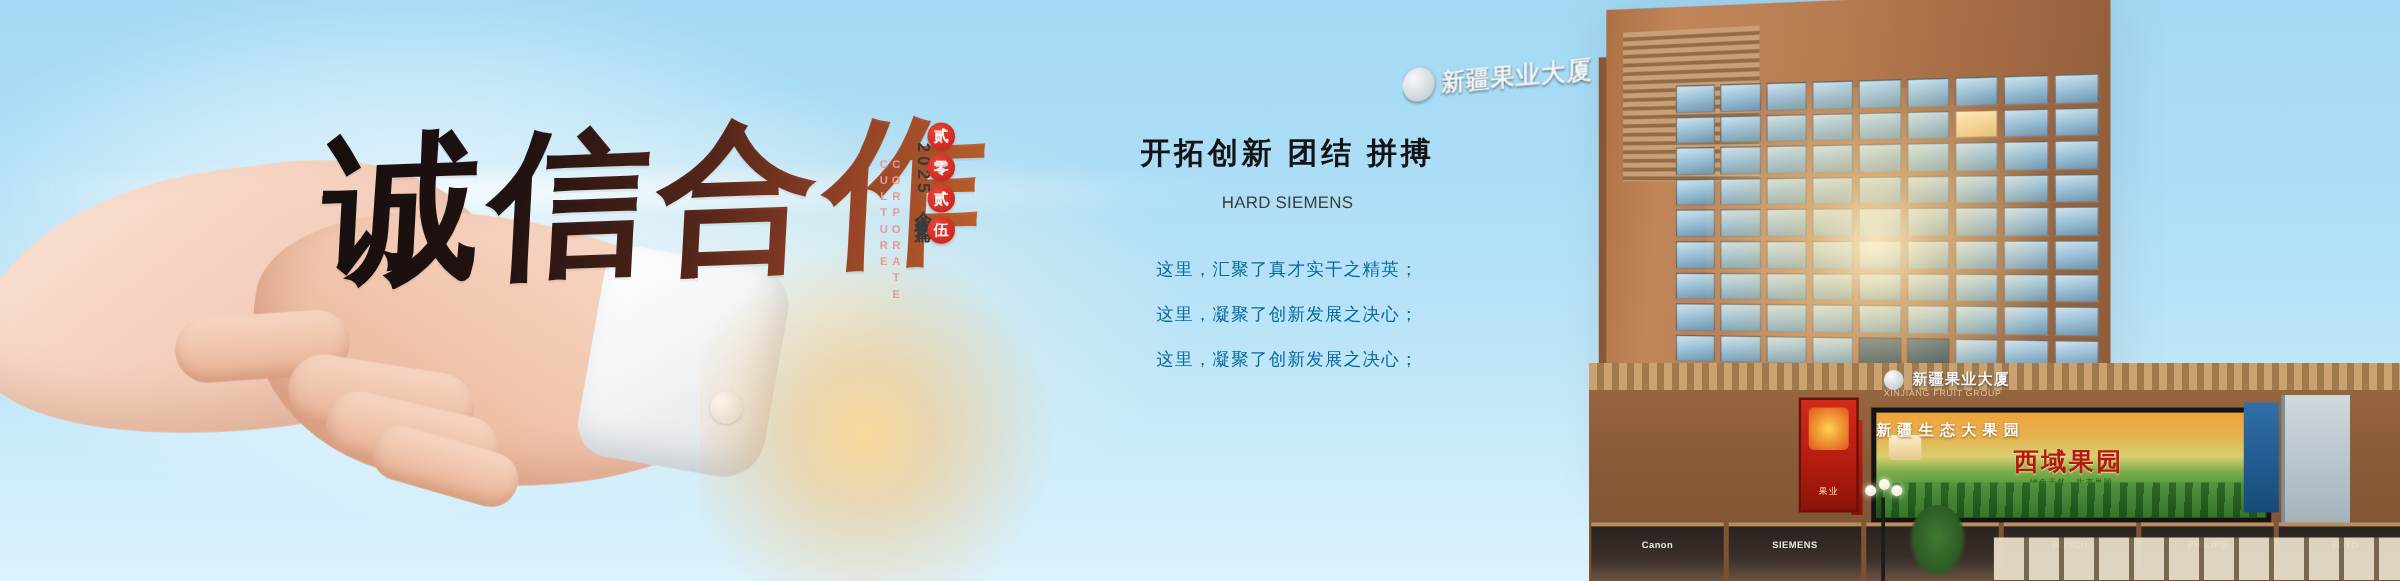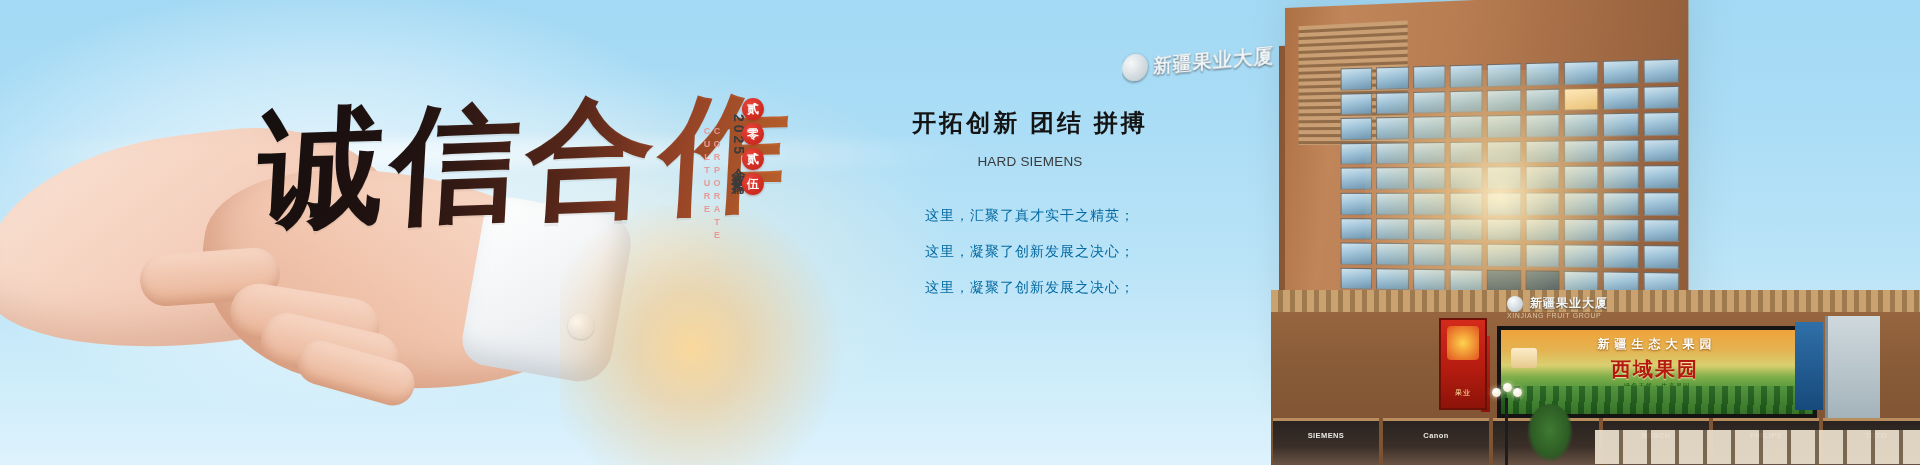--- a/index.html
+++ b/index.html
@@ -194,21 +194,21 @@
     background:radial-gradient(circle at 36% 30%,#fafcfd,#b2c0c6);
   }
   .mall-sub{position:absolute;left:472px;top:312px;color:#d9c6a5;font-size:7px;letter-spacing:.6px;white-space:nowrap;}
 
   .billboard{
     position:absolute;left:462px;top:326px;width:320px;height:92px;
     background:linear-gradient(180deg,#f0a33a 0%,#e4b351 24%,#d9cf70 42%,#7fae4a 56%,#3f8a35 78%,#2d6f2a 100%);
     border:4px solid #141414;box-sizing:border-box;overflow:hidden;
   }
   .bb-title{
-    position:absolute;top:6px;left:0;right:0;text-align:center;
+    position:absolute;top:6px;left:0;right:0;
     color:#fff;font-size:12px;font-weight:700;letter-spacing:5px;
     text-shadow:0 1px 2px rgba(120,60,0,.8);
   }
   .bb-brand{
     position:absolute;top:26px;left:0;right:4px;text-align:center;
     font-family:"DejaVu Serif","Liberation Serif",serif;
     color:#b3190f;font-size:20px;font-weight:700;letter-spacing:2px;
     text-shadow:0 1px 1px rgba(255,230,180,.9);
   }
   .bb-sub{
@@ -470,24 +470,24 @@
       <div class="bb-sub">绿色天然 · 生态果园</div>
       <div class="bb-sub2">每一颗果实都来自天山脚下的生态果园</div>
       <div class="bb-rows"></div>
     </div>
 
     <div class="sideposter"></div>
     <div class="sidebuild"></div>
 
     <div class="shops">
       <div class="shop">
-          <span>SIEMENS</span>
+          <span>Canon</span>
         </div>
       <div class="shop">
-          <span>Canon</span>
+          <span>SIEMENS</span>
         </div>
       <div class="shop">
           <span>OSRAM</span>
         </div>
       <div class="shop">
           <span>BOSCH</span>
         </div>
       <div class="shop">
           <span>PHILIPS</span>
         </div>

